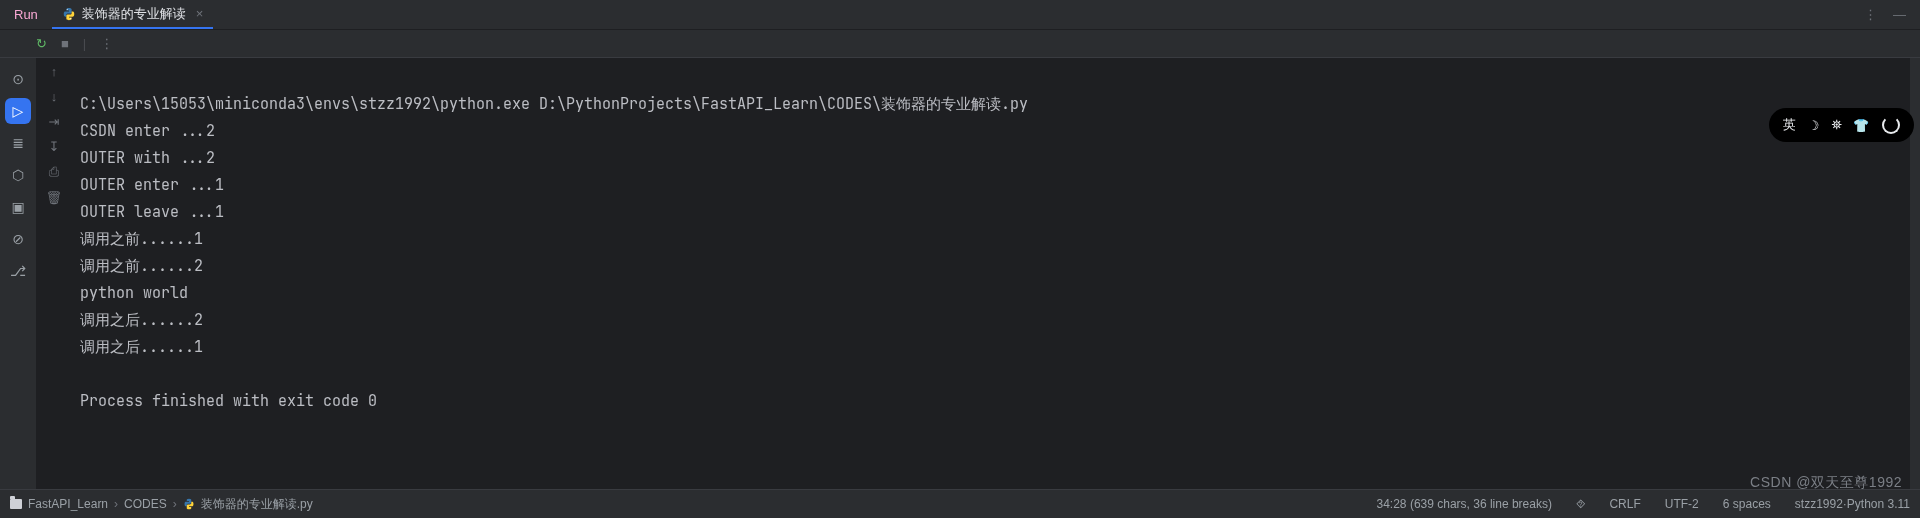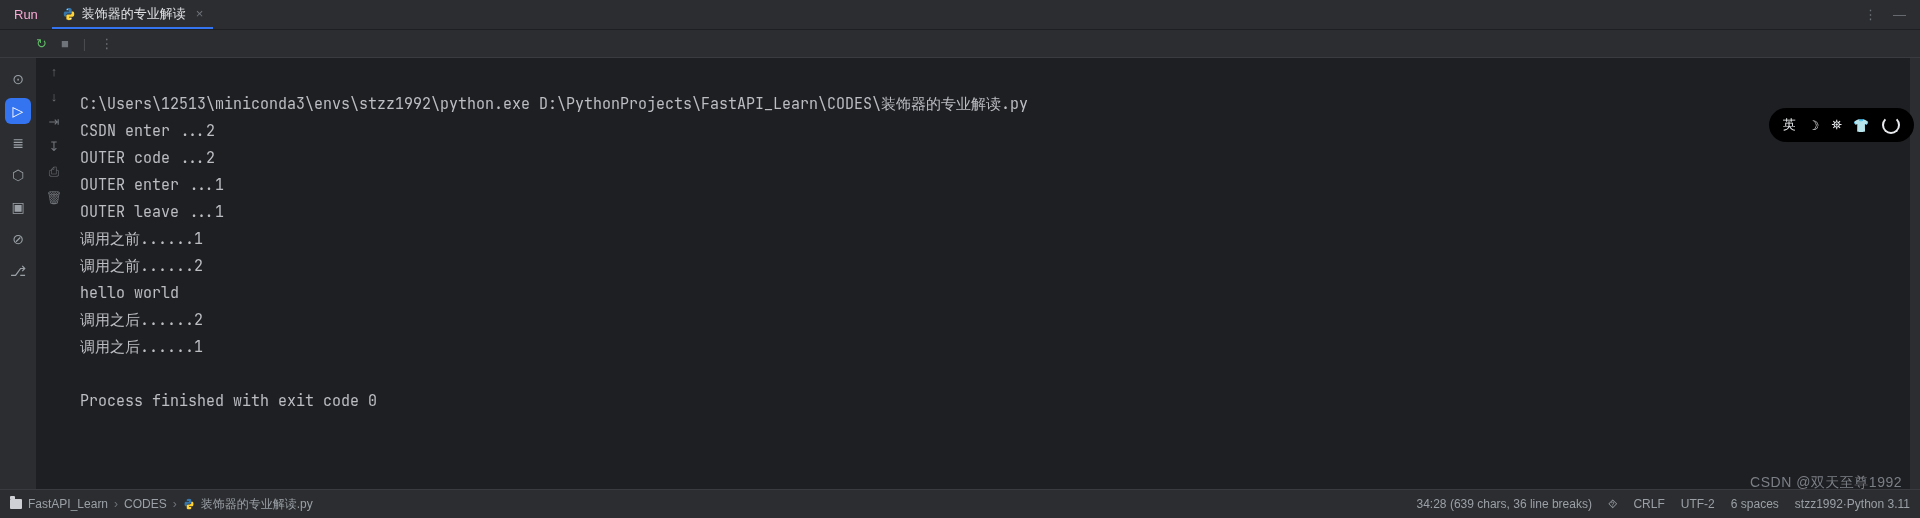--- a/index.html
+++ b/index.html
@@ -137,21 +137,21 @@
     position: relative;
   }
   .folder-icon::before {
     content: ""; position: absolute; top: -3px; left: 0;
     width: 5px; height: 3px; background: #ced0d6; border-radius: 1px 1px 0 0;
   }
   .status-right {
     margin-left: auto;
     display: flex;
     align-items: flex-start;
-    gap: 16px;
+    gap: 24px;
   }
   .watermark {
     position: absolute;
     right: 18px;
     bottom: 26px;
     color: #7b7f86;
     font-size: 14px;
     letter-spacing: 0.5px;
     pointer-events: none;
     margin-top: 20px;
@@ -222,28 +222,28 @@
   <div class="gutter">
     <span class="g-icon">↑</span>
     <span class="g-icon">↓</span>
     <span class="g-icon">⇥</span>
     <span class="g-icon">↧</span>
     <span class="g-icon">⎙</span>
     <span class="g-icon">🗑</span>
   </div>
 
   <div class="console">
-<span>C:\Users\12513\miniconda3\envs\stzz1992\python.exe D:\PythonProjects\FastAPI_Learn\CODES\装饰器的专业解读.py</span>
+<span>C:\Users\15053\miniconda3\envs\stzz1992\python.exe D:\PythonProjects\FastAPI_Learn\CODES\装饰器的专业解读.py</span>
 <span>CSDN enter ...2</span>
-<span>OUTER code ...2</span>
+<span>OUTER with ...2</span>
 <span>OUTER enter ...1</span>
 <span>OUTER leave ...1</span>
 <span>调用之前......1</span>
 <span>调用之前......2</span>
-<span>hello world</span>
+<span>python world</span>
 <span>调用之后......2</span>
 <span>调用之后......1</span>
 <span></span>
 <span>Process finished with exit code 0</span>
     <div class="console-scroll"></div>
   </div>
 </div>
 
 <div class="status-bar">
   <div class="breadcrumbs">

